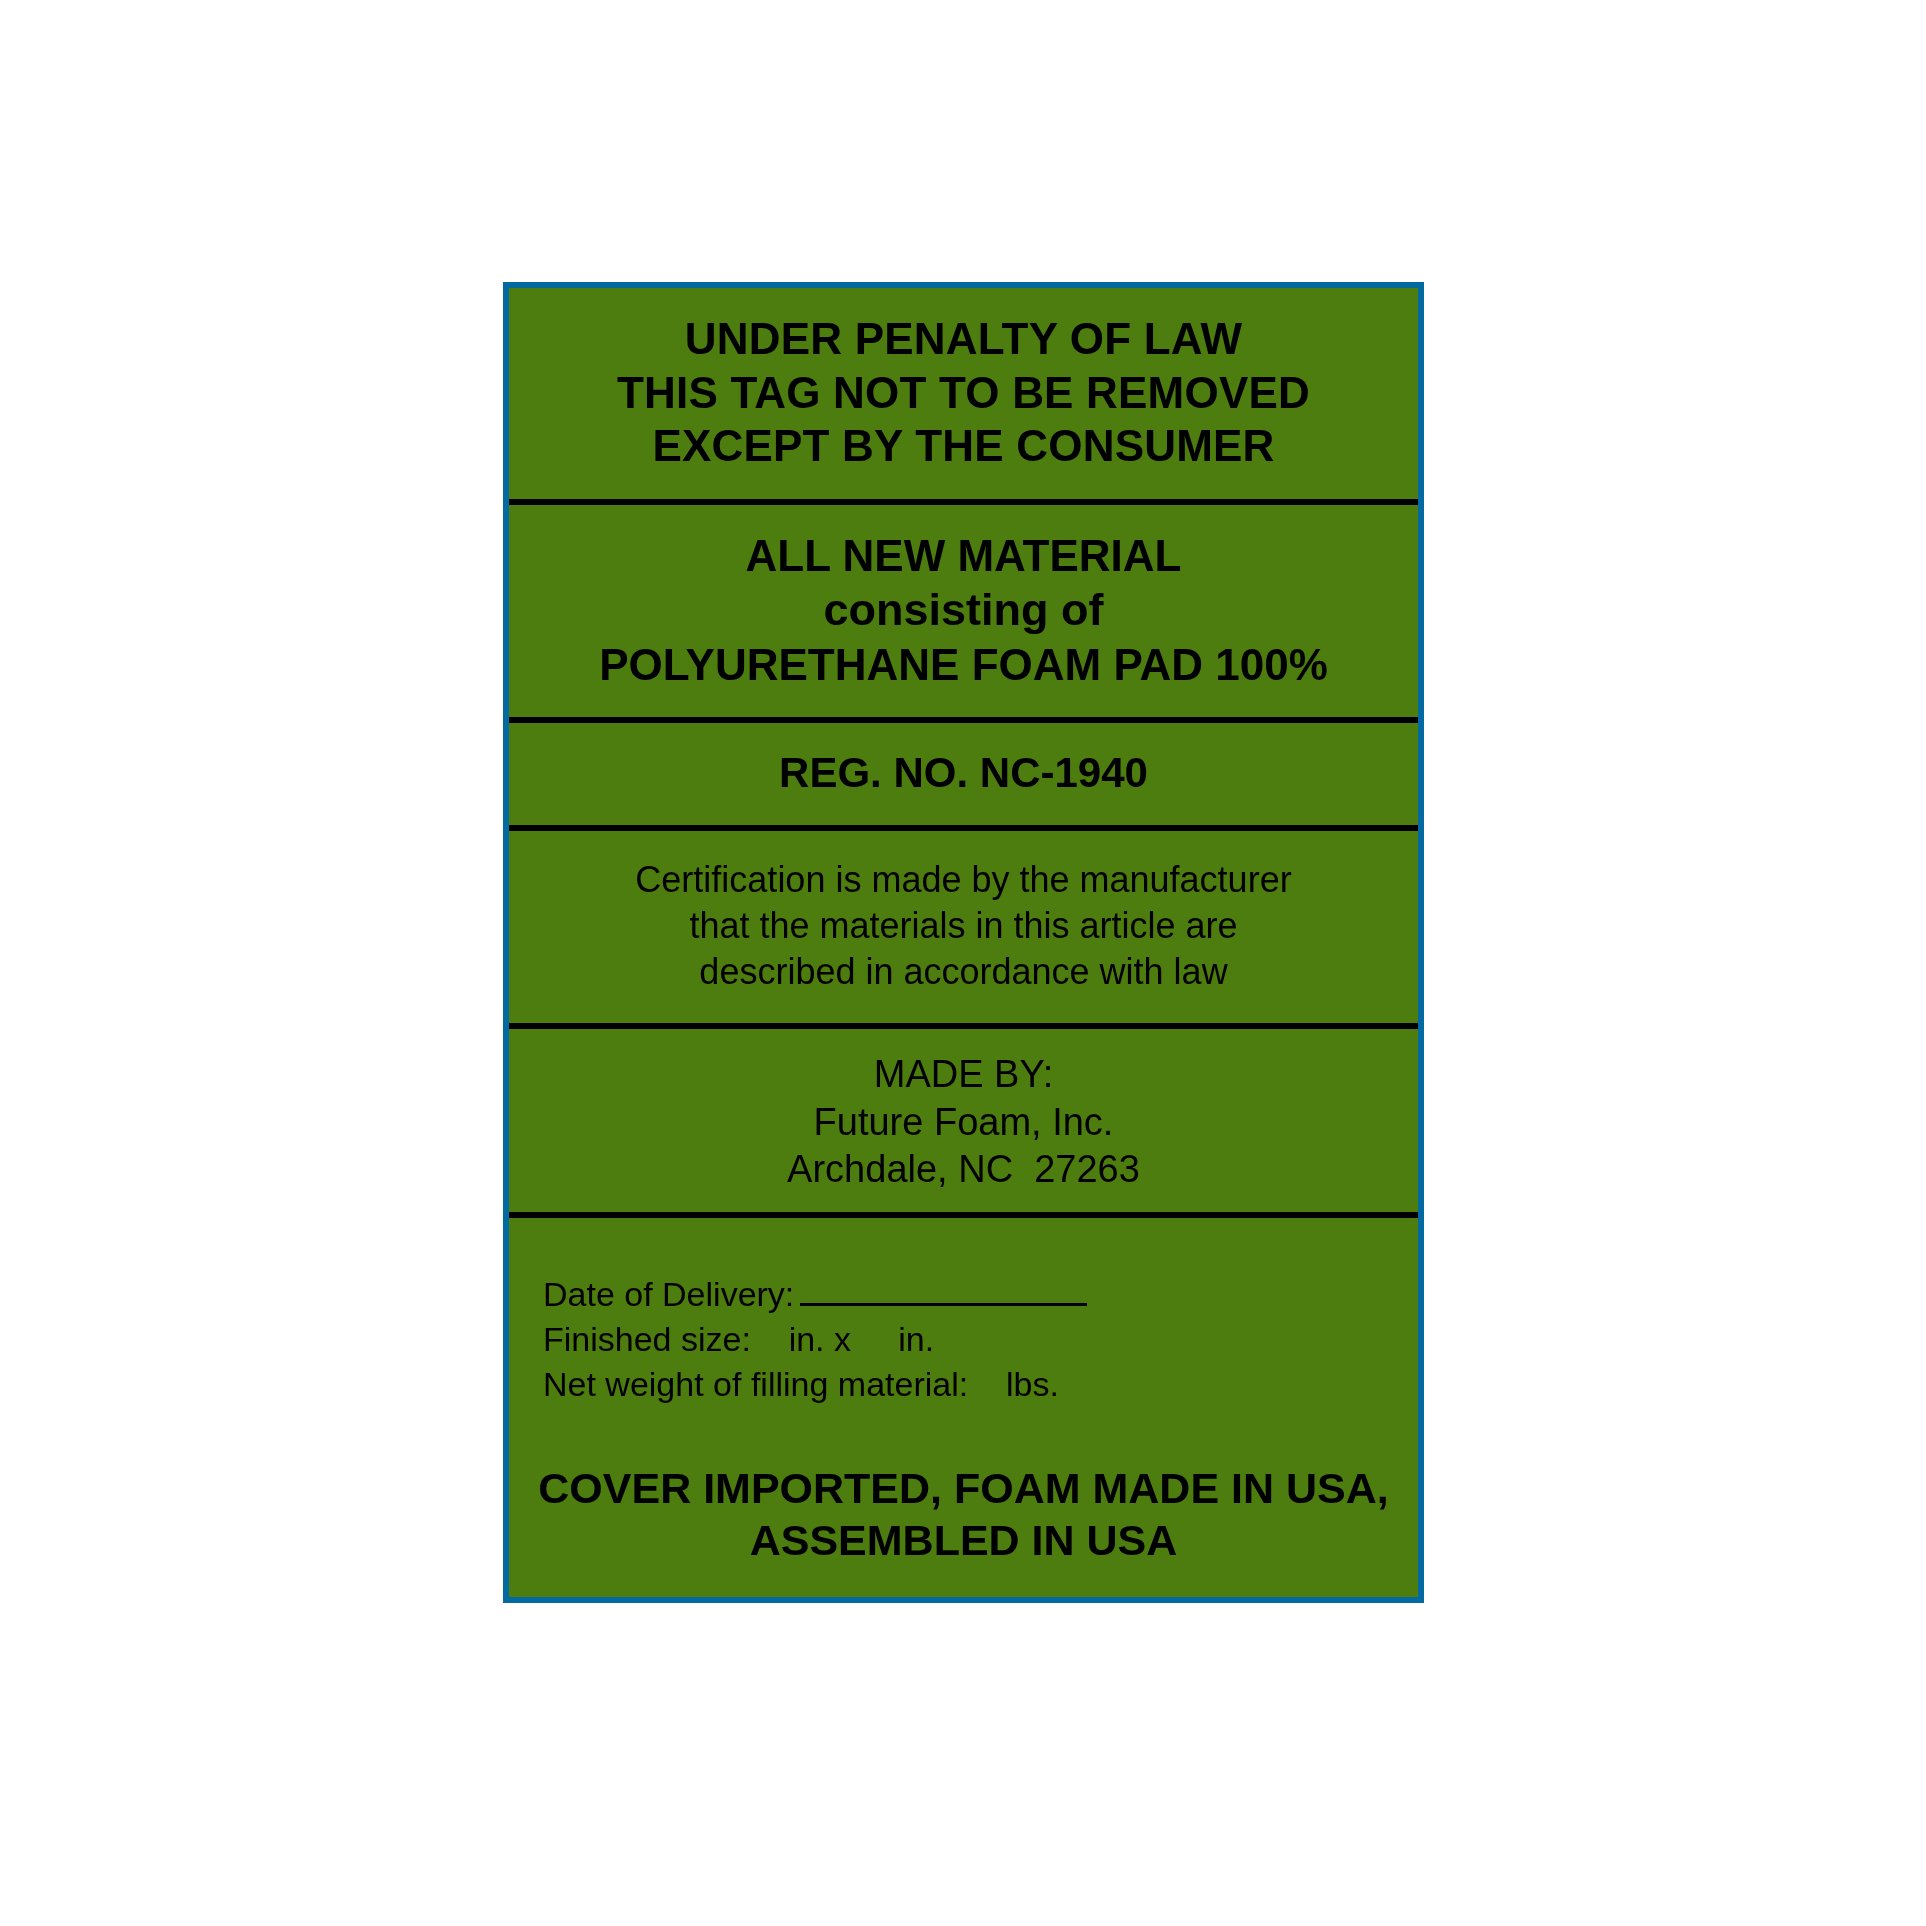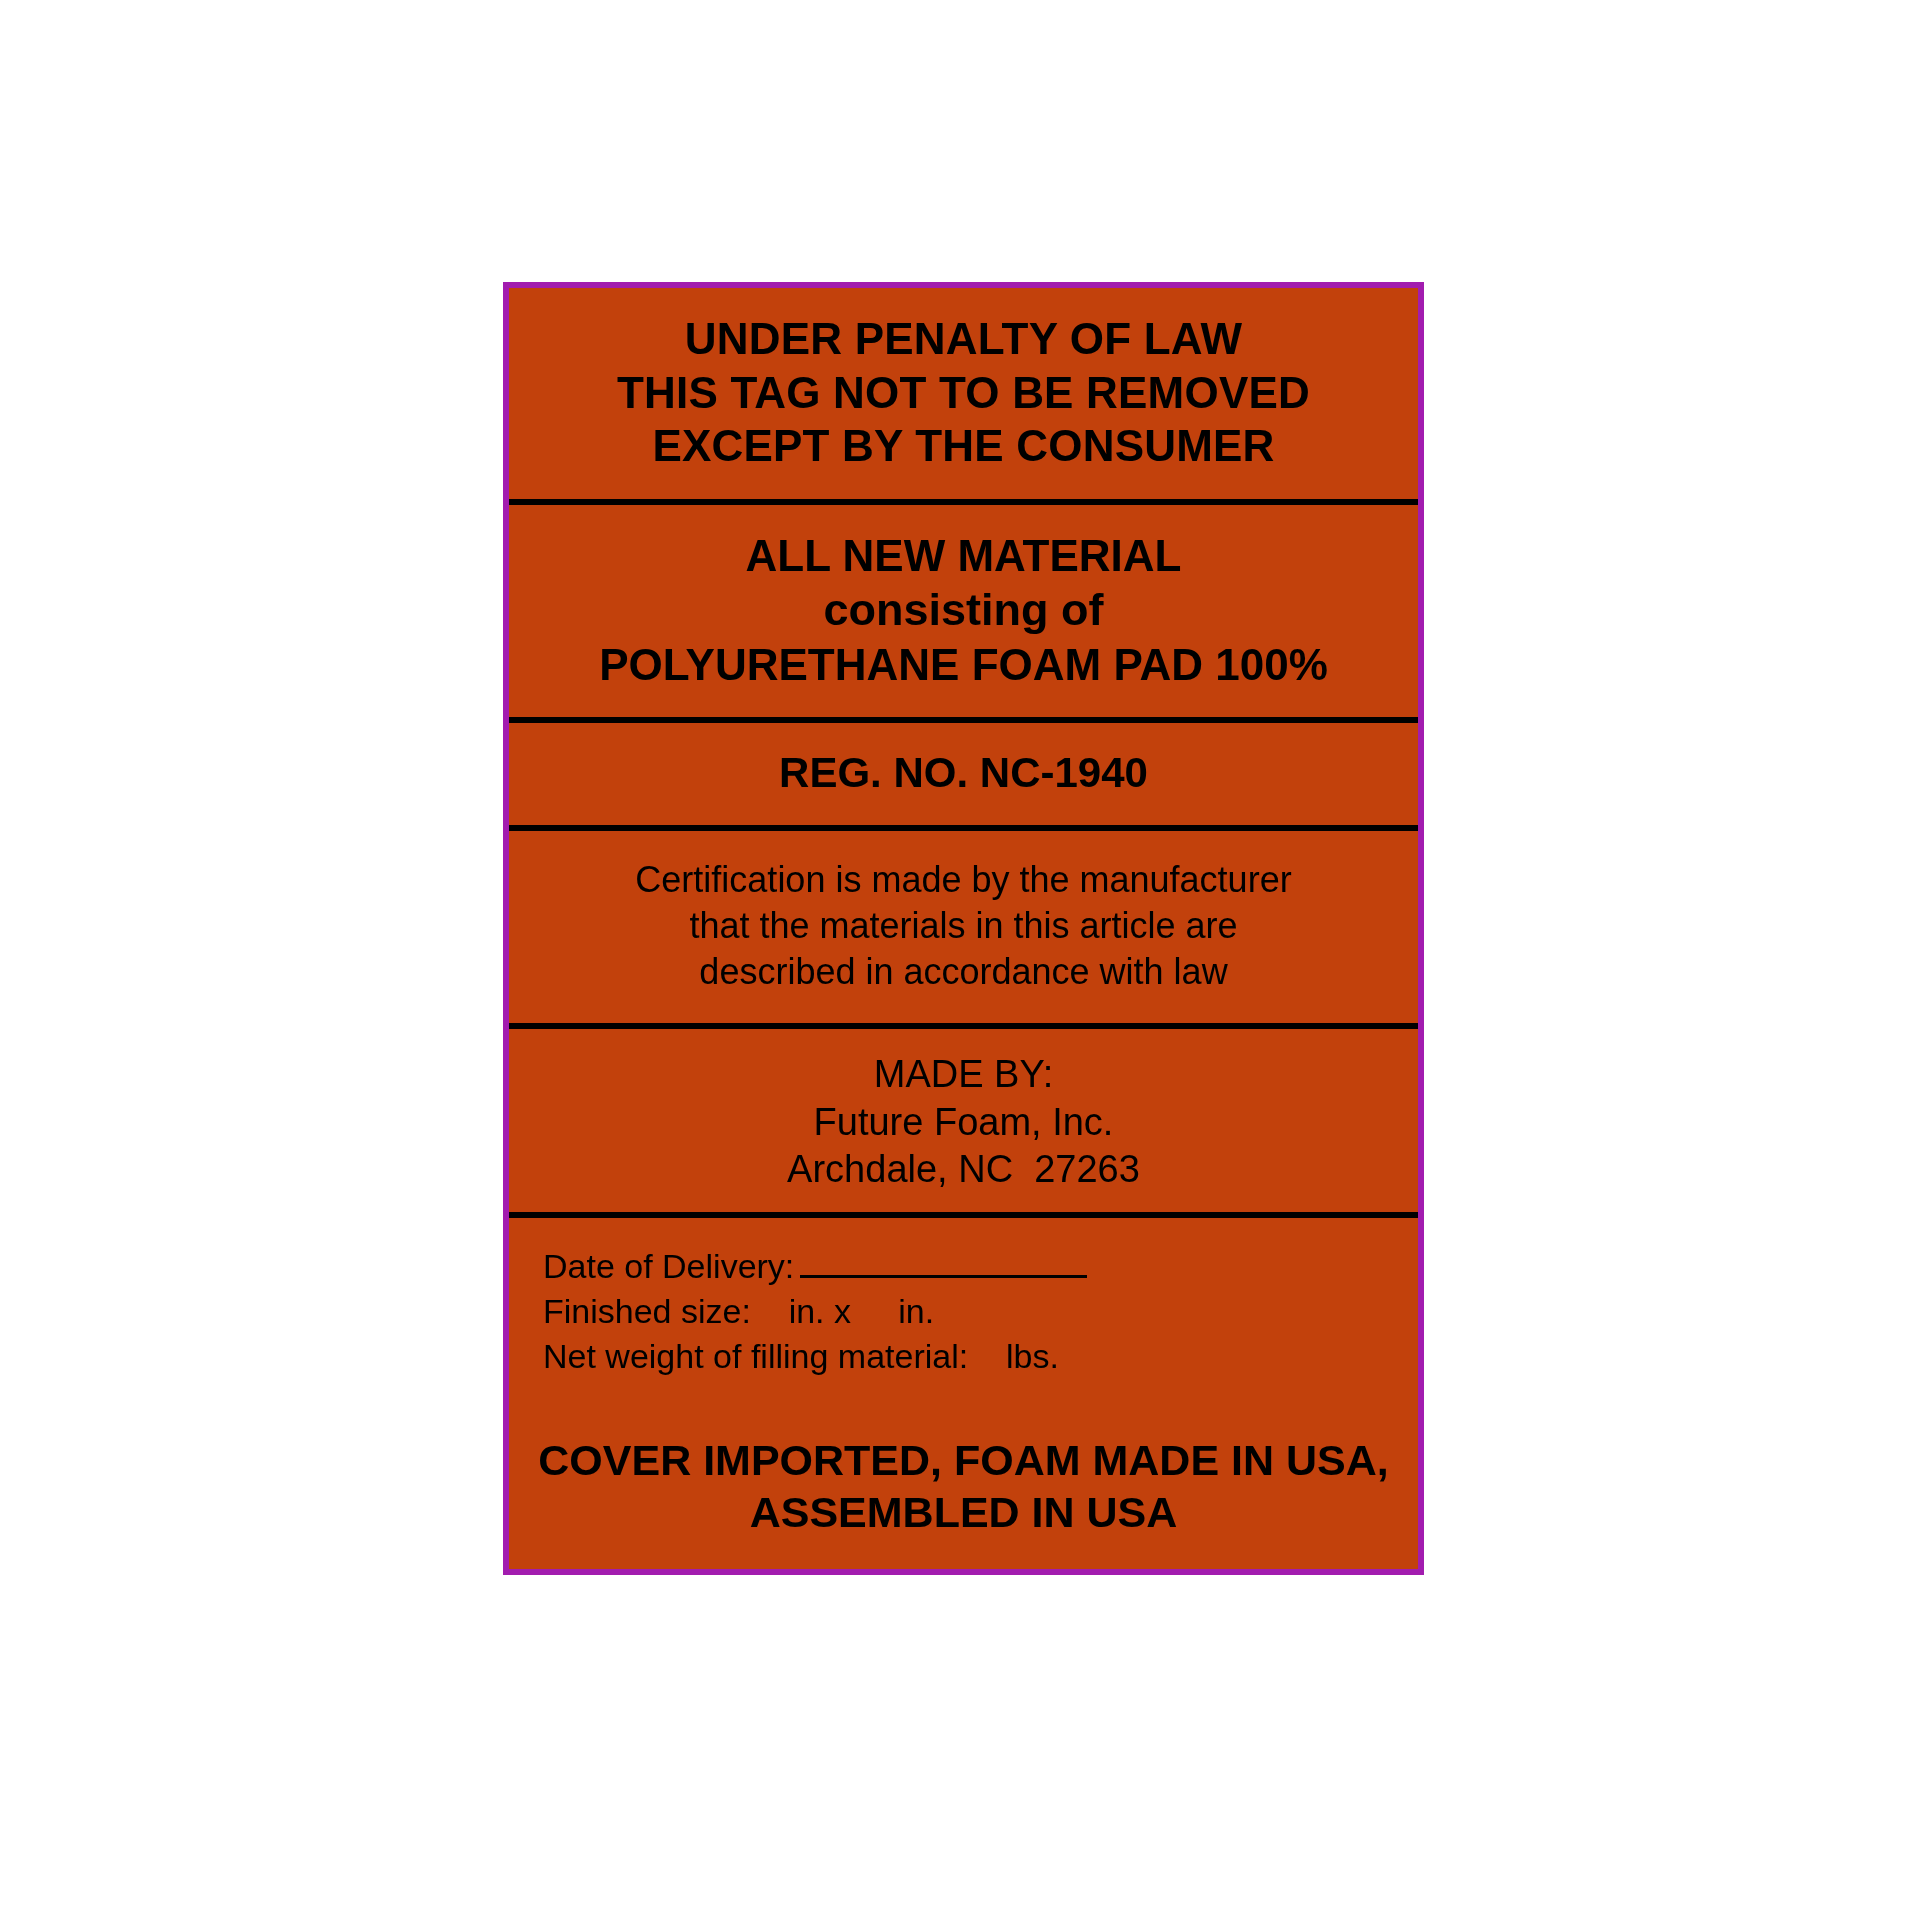--- a/index.html
+++ b/index.html
@@ -18,23 +18,23 @@
     position: relative;
     width: 1927px;
     height: 1927px;
     box-sizing: border-box;
   }
   .law-tag {
     position: absolute;
     left: 503px;
     top: 282px;
     width: 921px;
-    border: 6px solid #a21caf;
+    border: 6px solid #0369a1;
     box-sizing: border-box;
-    background: #c2410c;
+    background: #4d7c0f;
   }
   .section {
     border-bottom: 6px solid #000000;
     box-sizing: border-box;
     padding: 18px 22px 22px 22px;
     text-align: center;
   }
   .section:last-child {
     border-bottom: none;
   }
@@ -101,20 +101,21 @@
   }
 
   
   .bottom {
     padding: 26px 0 30px 0;
     text-align: center;
   }
   .fields {
     text-align: left;
     padding: 0 0 0 34px;
+    margin-top: 28px;
   }
   .field-row {
     font-size: 34px;
     line-height: 1.32;
     white-space: pre;
   }
   .blank-rule {
     display: inline-block;
     width: 287px;
     border-bottom: 3px solid #000000;

